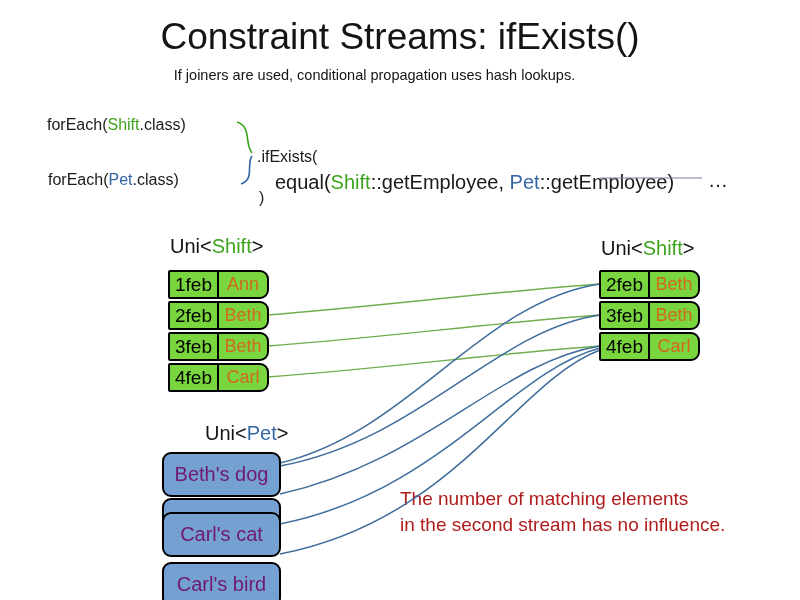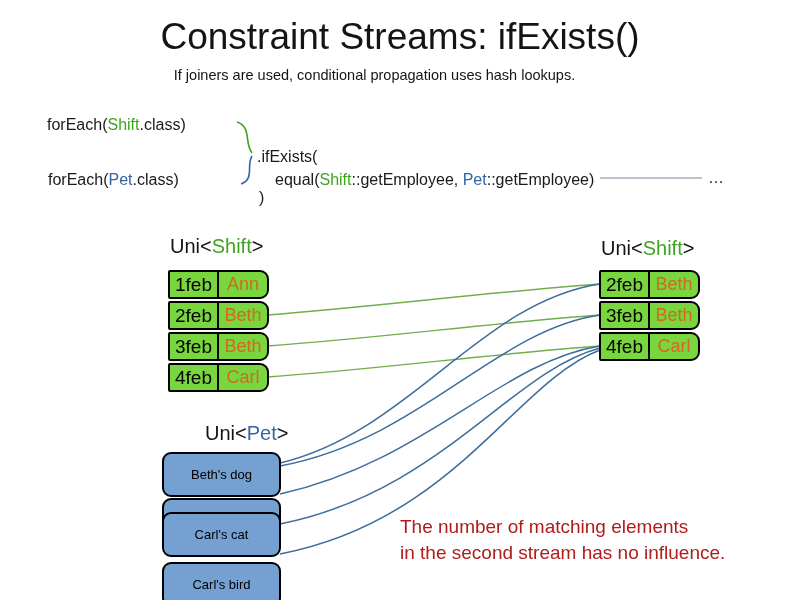--- a/index.html
+++ b/index.html
@@ -6,21 +6,21 @@
   .slide {
     position:relative; width:800px; height:600px; background:#ffffff;
     font-family:"Liberation Sans", sans-serif; color:#111; overflow:hidden;
   }
   .abs { position:absolute; }
 
   .title { left:0; top:16px; width:800px; text-align:center; font-size:37px; color:#141414; }
   .subtitle { left:0; top:67px; width:749px; text-align:center; font-size:14.5px; color:#141414; }
 
   .code-big { font-size:16px; white-space:nowrap; color:#1a1a1a; }
-  .code-small { font-size:16px; white-space:nowrap; color:#1a1a1a; }
+  .code-small { font-size:20px; white-space:nowrap; color:#1a1a1a; }
   .t-shift { color:var(--shift-green); }
   .t-pet { color:var(--pet-blue); }
 
   .stream-header { font-size:20px; white-space:nowrap; color:#141414; }
 
   svg.wires { position:absolute; left:0; top:0; z-index:1; }
   .wire-green { stroke:var(--edge-green); stroke-width:1.5; fill:none; }
   .wire-blue { stroke:var(--edge-blue); stroke-width:1.5; fill:none; }
   .brace-green { stroke:var(--shift-green); stroke-width:1.6; fill:none; }
   .brace-blue { stroke:var(--pet-blue); stroke-width:1.6; fill:none; }
@@ -39,21 +39,21 @@
   .srow .emp {
     position:absolute; left:49px; right:0; top:0; bottom:0;
     display:flex; align-items:center; justify-content:center;
     font-size:18px; color:var(--employee-orange);
   }
 
   .prow {
     position:absolute; z-index:2; width:119px; height:45px; box-sizing:border-box;
     background:var(--pet-box-blue); border:2px solid #000; border-radius:9px;
     display:flex; align-items:center; justify-content:center;
-    font-size:13px; color:#000000;
+    font-size:20px; color:#701a75;
   }
 
   .note { font-size:19px; line-height:26px; color:var(--note-red); white-space:nowrap; }
 </style>
 </head>
 <body>
 
 <div class="slide">
 
   <svg class="wires" width="800" height="600" viewBox="0 0 800 600">
@@ -123,18 +123,18 @@
     <div class="emp">Carl</div>
   </div>
 
   <div class="abs stream-header" style="left:177px; top:422px;margin-left:28px;"><span>Uni&lt;</span><span class="t-pet">Pet</span><span>&gt;</span></div>
 
   <div class="prow" style="left:162px; top:452px;">Beth's dog</div>
   <div class="prow" style="left:162px; top:482px;margin-top:16px;">Carl's dog</div>
   <div class="prow" style="left:162px; top:512px;">Carl's cat</div>
   <div class="prow" style="left:162px; top:562px;">Carl's bird</div>
 
-  <div class="abs note" style="left:400px; top:486px;margin-top:28px;">
+  <div class="abs note" style="left:400px; top:486px;">
     <div>The number of matching elements</div>
     <div>in the second stream has no influence.</div>
   </div>
 
 </div>
 
 </body></html>

